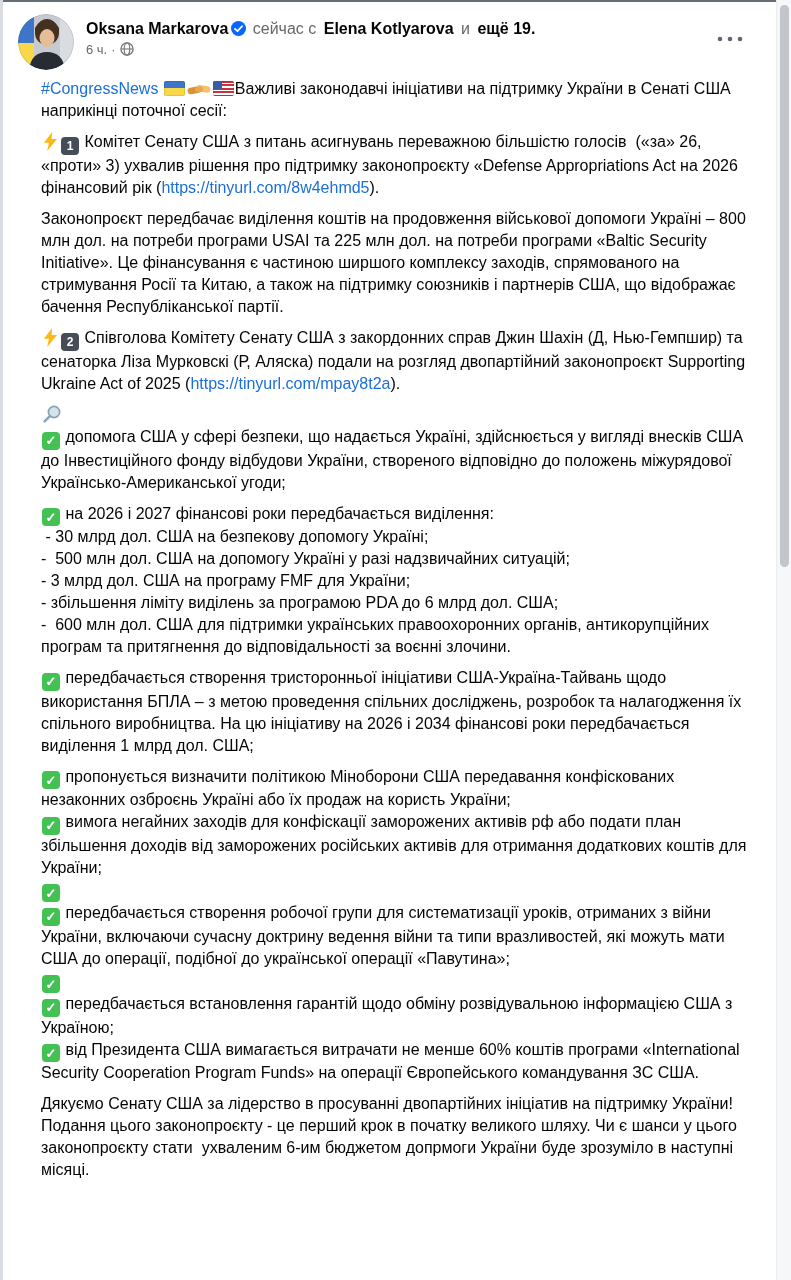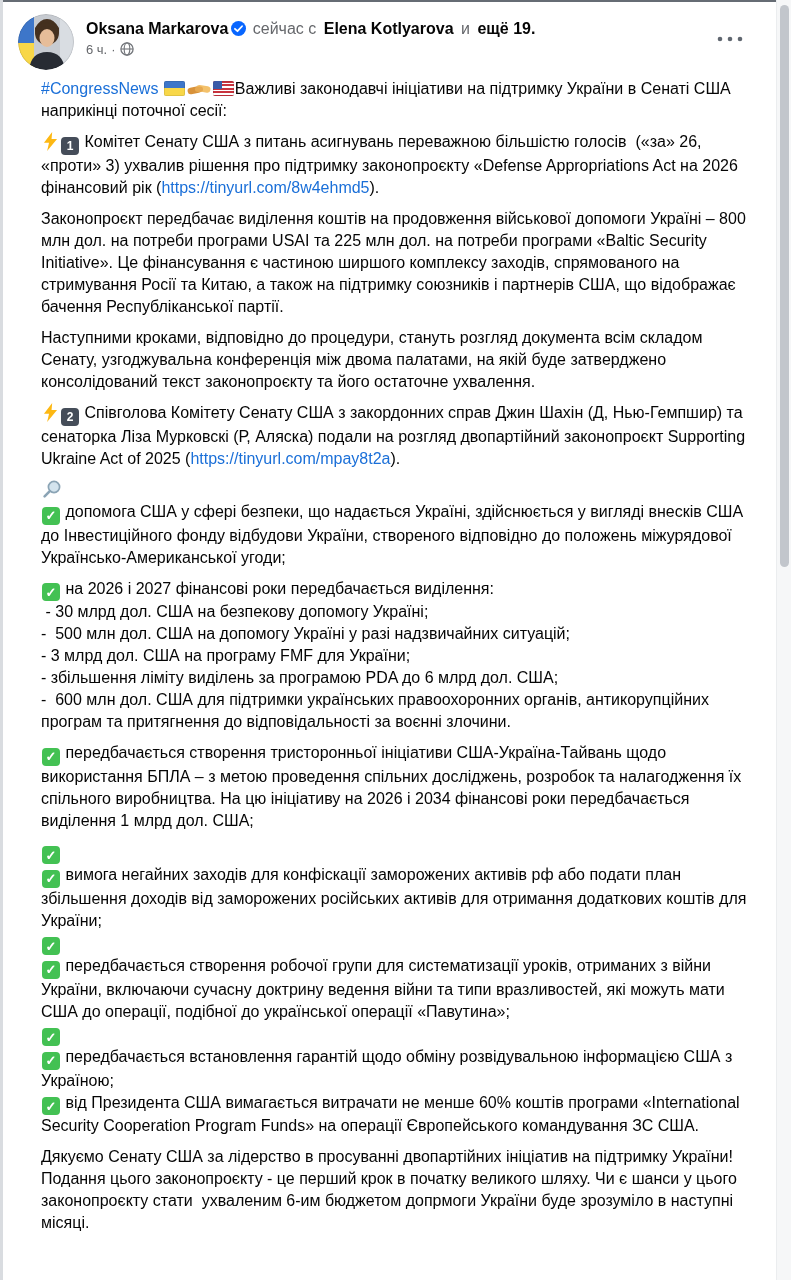--- a/index.html
+++ b/index.html
@@ -125,21 +125,20 @@
   <rect x="0.5" y="6" width="14" height="6.5" rx="3.2" fill="#d8923a" transform="rotate(-11 7.5 9)"></rect>
   <rect x="9" y="4.5" width="14.5" height="6.5" rx="3.2" fill="#f3c16b" transform="rotate(9 16 8)"></rect>
   <rect x="8" y="5.5" width="8" height="5.5" rx="2.7" fill="#e6a84f"></rect>
 </svg></span><span class="emoji flag flag-us"></span><span class="txt">Важливі законодавчі ініціативи на підтримку України в Сенаті США наприкінці поточної сесії:</span></p>
       <p class="para"><span class="emoji bolt"><svg viewBox="0 0 16 18" width="17" height="19">
   <path d="M9.6 0 L1.8 10.2 L6.6 10.2 L4.8 18 L14.2 6.6 L9 6.6 Z" fill="var(--bolt-yellow)"></path>
 </svg></span><span class="emoji keycap">
           <span class="glyph">1</span>
         </span><span class="txt"> Комітет Сенату США з питань асигнувань переважною більшістю голосів  («за» 26, «проти» 3) ухвалив рішення про підтримку законопроєкту «Defense Appropriations Act на 2026 фінансовий рік (</span><a class="blue">https://tinyurl.com/8w4ehmd5</a><span class="txt">).</span></p>
       <p class="para"><span class="txt">Законопроєкт передбачає виділення коштів на продовження військової допомоги Україні – 800 млн дол. на потреби програми USAI та 225 млн дол. на потреби програми «Baltic Security Initiative». Це фінансування є частиною ширшого комплексу заходів, спрямованого на стримування Росії та Китаю, а також на підтримку союзників і партнерів США, що відображає бачення Республіканської партії.</span></p>
-      <p class="para"><span class="txt">Наступними кроками, відповідно до процедури, стануть розгляд документа всім складом Сенату, узгоджувальна конференція між двома палатами, на якій буде затверджено консолідований текст законопроєкту та його остаточне ухвалення.</span></p>
       <p class="para"><span class="emoji bolt"><svg viewBox="0 0 16 18" width="17" height="19">
   <path d="M9.6 0 L1.8 10.2 L6.6 10.2 L4.8 18 L14.2 6.6 L9 6.6 Z" fill="var(--bolt-yellow)"></path>
 </svg></span><span class="emoji keycap">
           <span class="glyph">2</span>
         </span><span class="txt"> Співголова Комітету Сенату США з закордонних справ Джин Шахін (Д, Нью-Гемпшир) та сенаторка Ліза Мурковскі (Р, Аляска) подали на розгляд двопартійний законопроєкт Supporting Ukraine Act of 2025 (</span><a class="blue">https://tinyurl.com/mpay8t2a</a><span class="txt">).</span></p>
       <p class="para"><span class="emoji mag"><svg viewBox="0 0 20 20" width="20" height="20">
   <circle cx="12" cy="8" r="5.6" fill="#d4e4ee" stroke="#8ba4b5" stroke-width="1.7"></circle>
   <line x1="7.8" y1="12.2" x2="2.6" y2="17.4" stroke="#8ba4b5" stroke-width="2.6" stroke-linecap="round"></line>
 </svg></span><br><span class="emoji check">
           <span class="glyph">✓</span>
@@ -150,21 +149,21 @@
  - 30 млрд дол. США на безпекову допомогу Україні;
 -  500 млн дол. США на допомогу Україні у разі надзвичайних ситуацій;
 - 3 млрд дол. США на програму FMF для України;
 - збільшення ліміту виділень за програмою PDA до 6 млрд дол. США;
 -  600 млн дол. США для підтримки українських правоохоронних органів, антикорупційних програм та притягнення до відповідальності за воєнні злочини.</span></p>
       <p class="para"><span class="emoji check">
           <span class="glyph">✓</span>
         </span><span class="txt"> передбачається створення тристоронньої ініціативи США-Україна-Тайвань щодо використання БПЛА – з метою проведення спільних досліджень, розробок та налагодження їх спільного виробництва. На цю ініціативу на 2026 і 2034 фінансові роки передбачається виділення 1 млрд дол. США;</span></p>
       <p class="para"><span class="emoji check">
           <span class="glyph">✓</span>
-        </span><br><span class="emoji check">
+        </span><span class="txt"> пропонується визначити політикою Міноборони США передавання конфіскованих незаконних озброєнь Україні або їх продаж на користь України;</span><br><span class="emoji check">
           <span class="glyph">✓</span>
         </span><span class="txt"> вимога негайних заходів для конфіскації заморожених активів рф або подати план збільшення доходів від заморожених російських активів для отримання додаткових коштів для України;</span><br><span class="emoji check">
           <span class="glyph">✓</span>
         </span><br><span class="emoji check">
           <span class="glyph">✓</span>
         </span><span class="txt"> передбачається створення робочої групи для систематизації уроків, отриманих з війни України, включаючи сучасну доктрину ведення війни та типи вразливостей, які можуть мати США до операції, подібної до української операції «Павутина»;</span><br><span class="emoji check">
           <span class="glyph">✓</span>
         </span><br><span class="emoji check">
           <span class="glyph">✓</span>
         </span><span class="txt"> передбачається встановлення гарантій щодо обміну розвідувальною інформацією США з Україною;</span><br><span class="emoji check">

